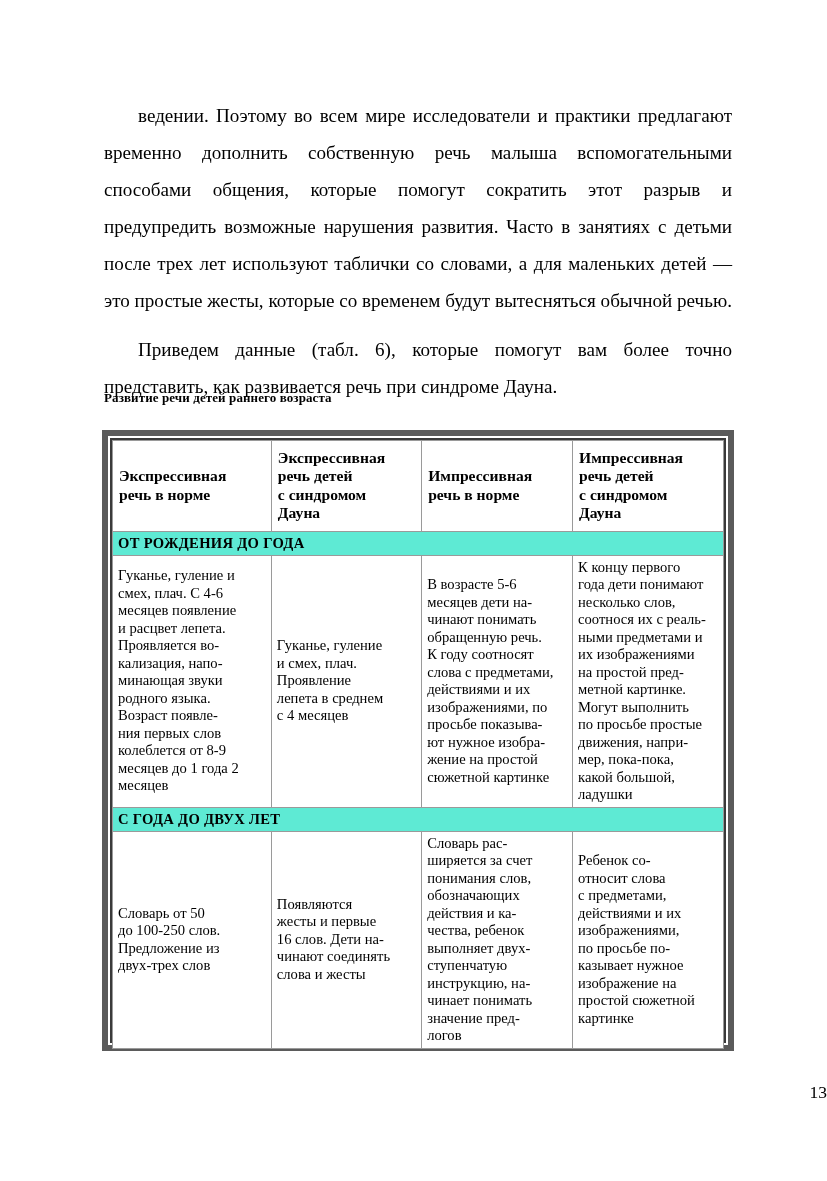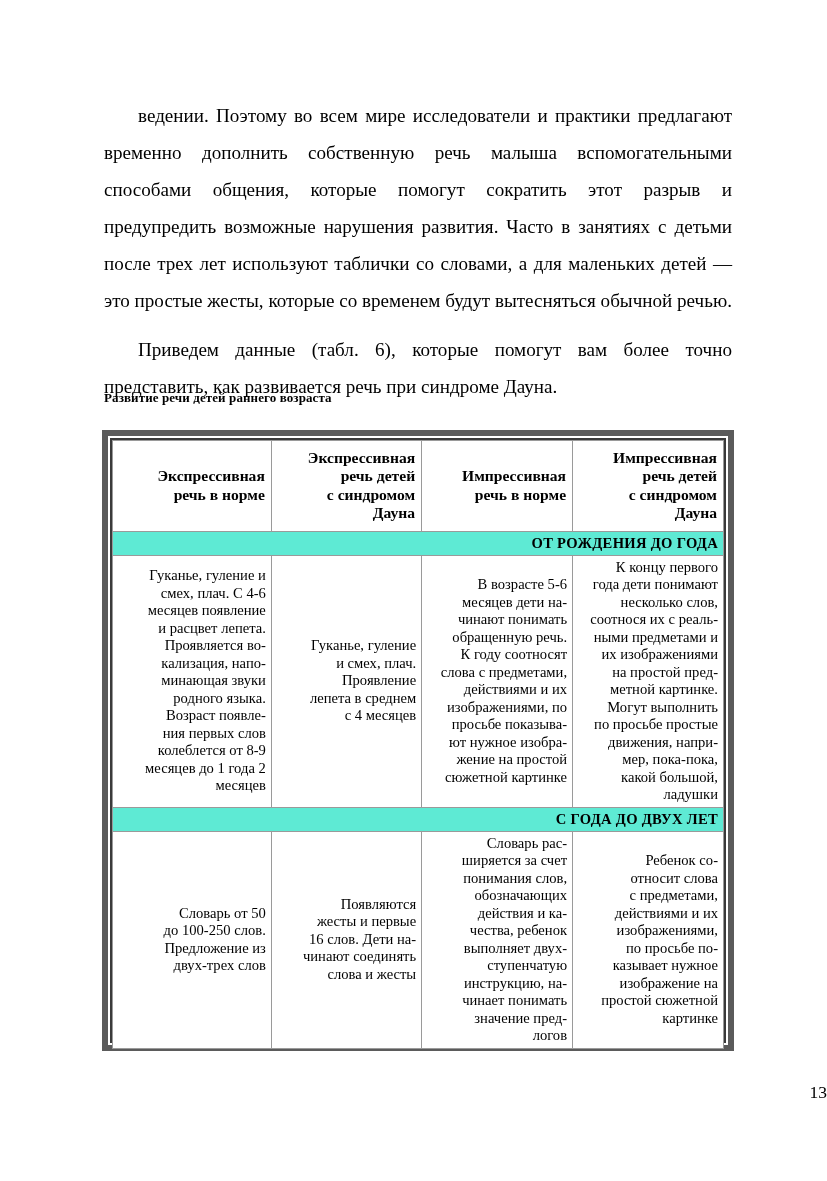--- a/index.html
+++ b/index.html
@@ -90,21 +90,21 @@
     width: 100%;
     height: 100%;
     border-collapse: collapse;
     table-layout: fixed;
     background: #ffffff;
   }
   table.speech td,
   table.speech th {
     border: 1px solid #9a9a9a;
     vertical-align: middle;
-    text-align: right;
+    text-align: left;
     padding: 3px 5px;
     box-sizing: border-box;
   }
   table.speech th {
     font-size: 15.6px;
     line-height: 18.4px;
     font-weight: bold;
     padding: 8px 6px;
   }
   td.section {

